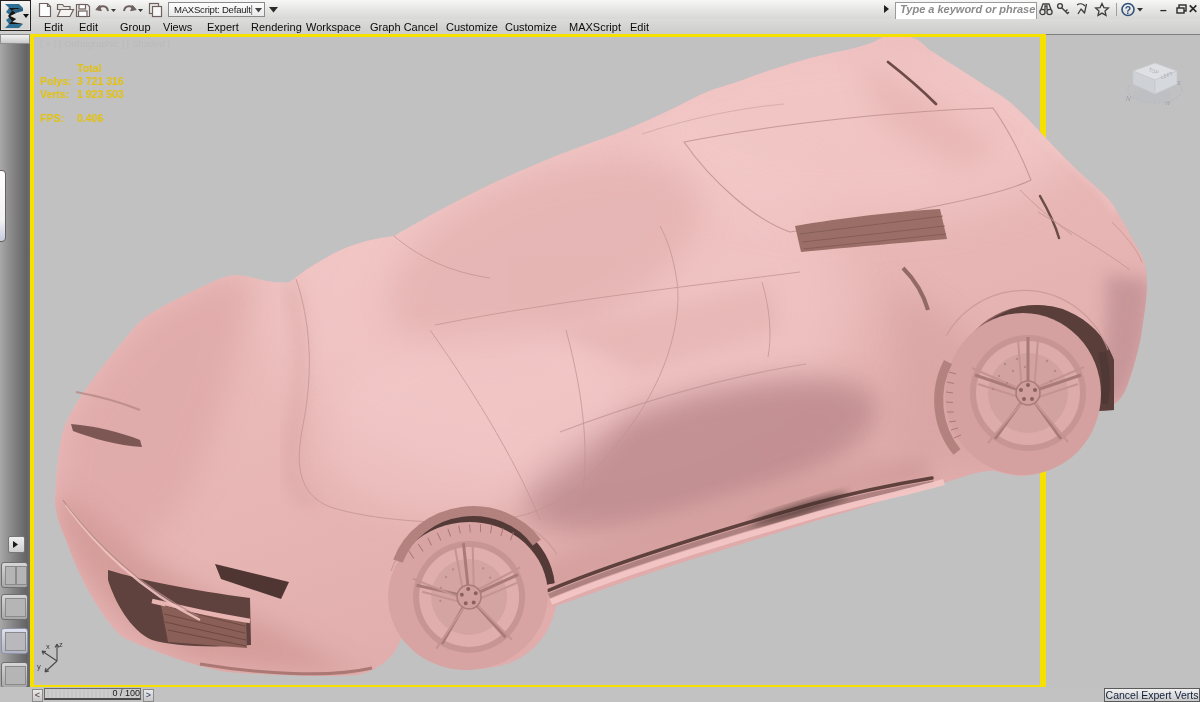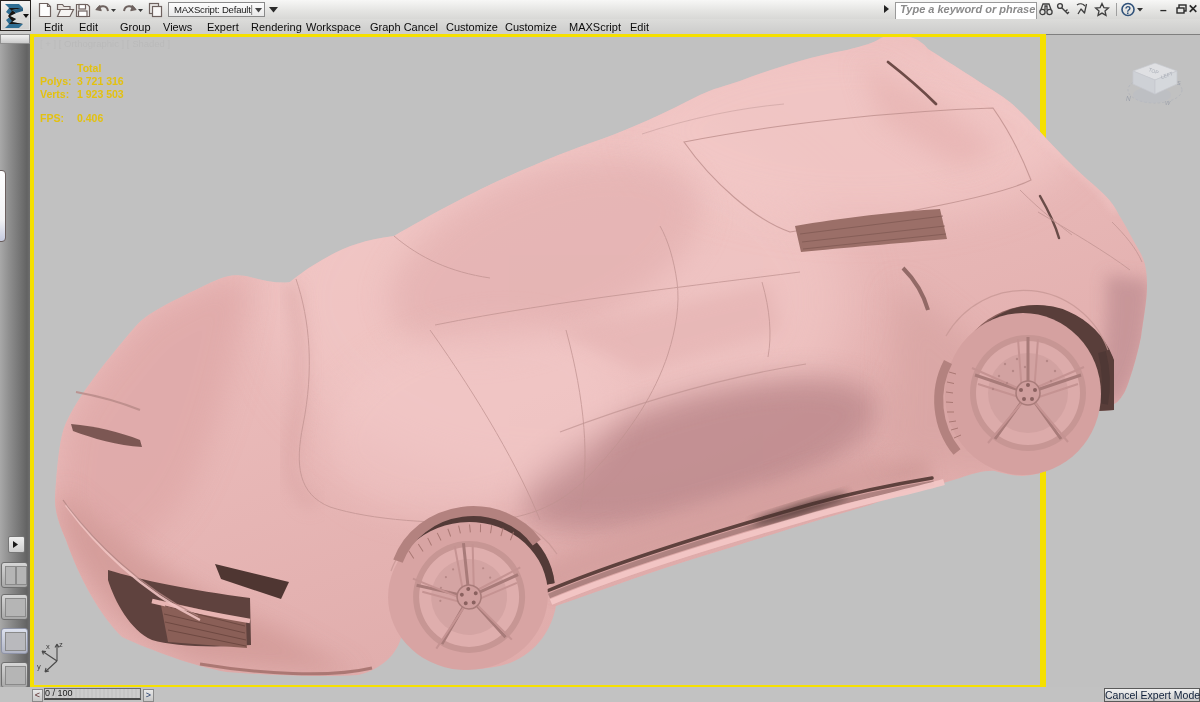--- a/index.html
+++ b/index.html
@@ -369,23 +369,23 @@
   </g>
   <g font-size="7.5" fill="#3a3a3a">
     <text x="46" y="649">x</text>
         <text x="59" y="647">z</text>
         <text x="37" y="669">y</text>
   </g>
 </svg>
 </div>
 <div id="statusbar">
   <div style="position:absolute;left:32px;top:2px;width:9px;height:11px;background:linear-gradient(#e8e8e8,#c6c6c6);border:1px solid #8a8a8a;font-size:9px;color:#5a2a2a;text-align:center;line-height:11px;">&lt;</div>
-  <div style="position:absolute;left:44px;top:1px;width:97px;height:12px;background:repeating-linear-gradient(90deg,#cdcdcd 0 2px,#c6c6c6 2px 4px);border:1px solid #6a6a6a;border-bottom:2px solid #4a4a4a;box-sizing:border-box;font-size:9px;color:#1a1a1a;text-align:left;line-height:9px;">0 / 100</div>
+  <div style="position:absolute;left:44px;top:1px;width:97px;height:12px;background:repeating-linear-gradient(90deg,#cdcdcd 0 2px,#c6c6c6 2px 4px);border:1px solid #6a6a6a;border-bottom:2px solid #4a4a4a;box-sizing:border-box;font-size:9px;color:#1a1a1a;text-align:right;line-height:9px;">0 / 100</div>
   <div style="position:absolute;left:143px;top:2px;width:9px;height:11px;background:linear-gradient(#e8e8e8,#c6c6c6);border:1px solid #8a8a8a;font-size:9px;color:#223a6a;text-align:center;line-height:11px;">&gt;</div>
-  <div style="position:absolute;left:1104px;top:1px;width:96px;height:14px;background:linear-gradient(#f2f2f2,#c9c9c9);border:1px solid #5a5a5a;box-sizing:border-box;font-size:10.5px;color:#10203a;text-align:center;line-height:12px;white-space:nowrap;">Cancel Expert Mode</div>
+  <div style="position:absolute;left:1104px;top:1px;width:96px;height:14px;background:linear-gradient(#f2f2f2,#c9c9c9);border:1px solid #5a5a5a;box-sizing:border-box;font-size:10.5px;color:#10203a;text-align:center;line-height:12px;white-space:nowrap;">Cancel Expert Verts</div>
 </div>
 
 <svg style="position:absolute;left:0;top:0" width="32" height="32" viewBox="0 0 32 32">
   <rect x="0.5" y="0.5" width="30" height="30" fill="none" stroke="#262220" stroke-width="1"></rect>
   <rect x="1.5" y="1.5" width="28" height="28" fill="none" stroke="#f0f0f0" stroke-width="1" opacity="0.5"></rect>
   <g>
     <path d="M5 4 L19 4 L23 8 L12 10 L16 13 L10 16 L16 19 L12 22 L23 24 L19 28 L5 28 L9 24 L6 20 L11 16 L6 12 L9 8 Z" fill="#2f6e93"></path>
     <path d="M9 8 L23 8 L12 10 L16 13 L10 16 L16 19 L12 22 L23 24 L9 24 L12 21 L8 16 L12 11 Z" fill="#1a1511"></path>
     <path d="M23 8 L12 10 L16 13 L23 11 Z" fill="#265d7e"></path>
   </g>

